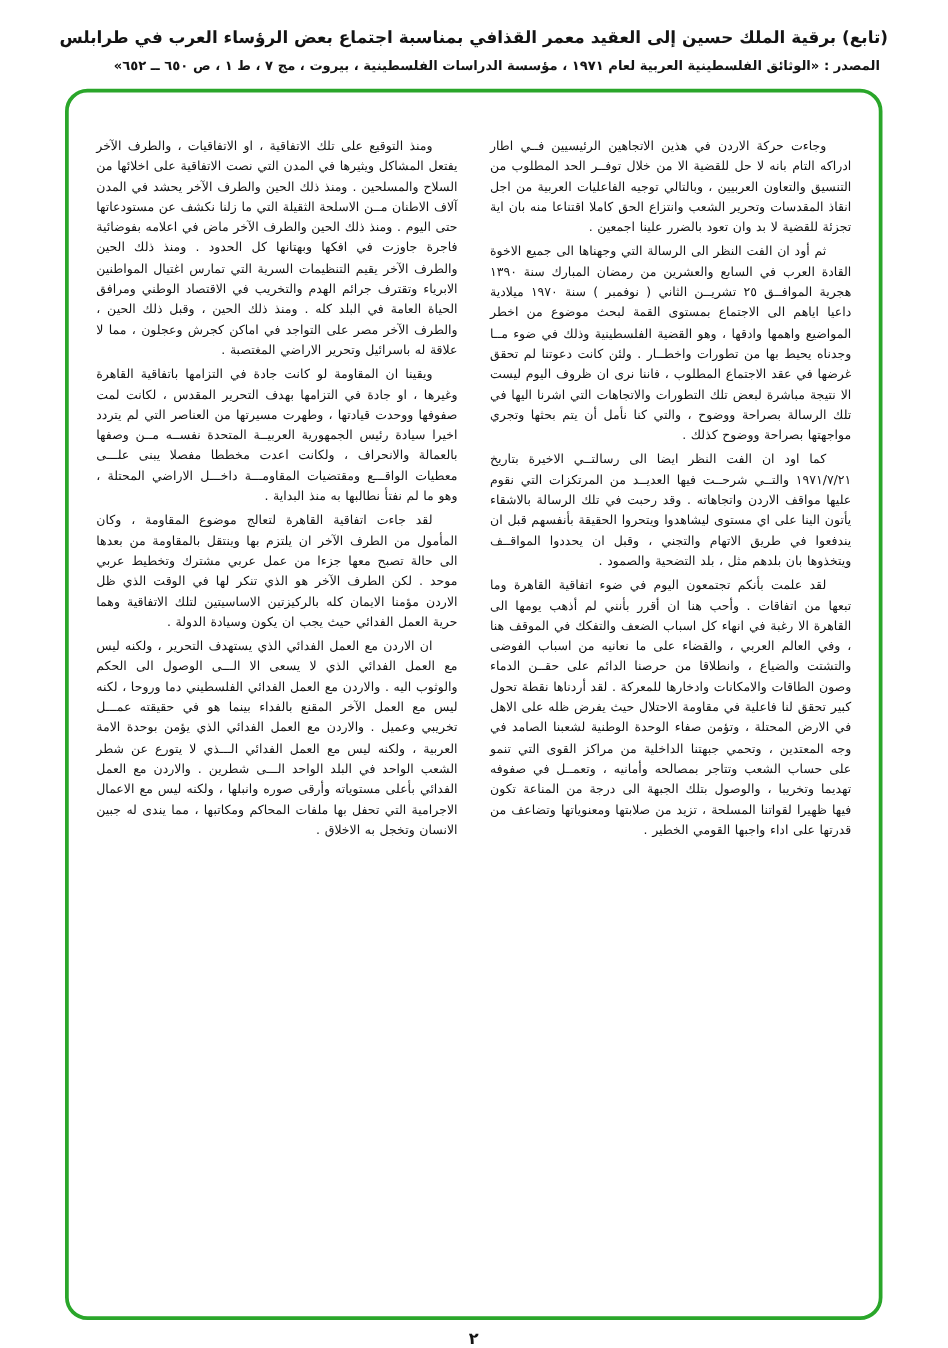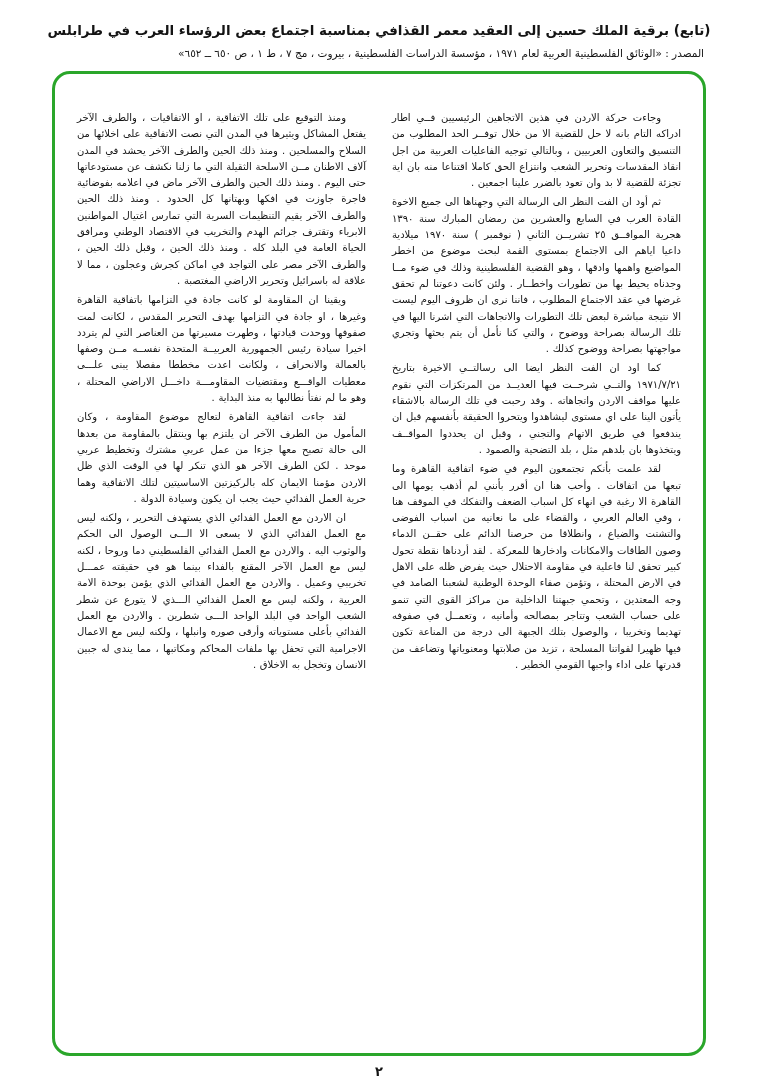--- a/index.html
+++ b/index.html
@@ -16,21 +16,21 @@
   }
   .title {
     position:absolute; top:11px; left:0; right:0;
     text-align:center;
     font-weight:bold;
     font-size:13.5px;
     letter-spacing:0.2px;
   }
   .source {
     position:absolute; top:36px; left:16px; right:16px;
-    font-weight:normal;
+    font-weight:bold;
     font-size:10.5px;
     text-align:right;
   }
   .frame {
     position:absolute; top:60px; left:14px; right:14px;
     height:985px;
     border:3px solid #2aa62a;
     border-radius:18px;
     padding:36px 22px 16px 22px;
     overflow:hidden;

